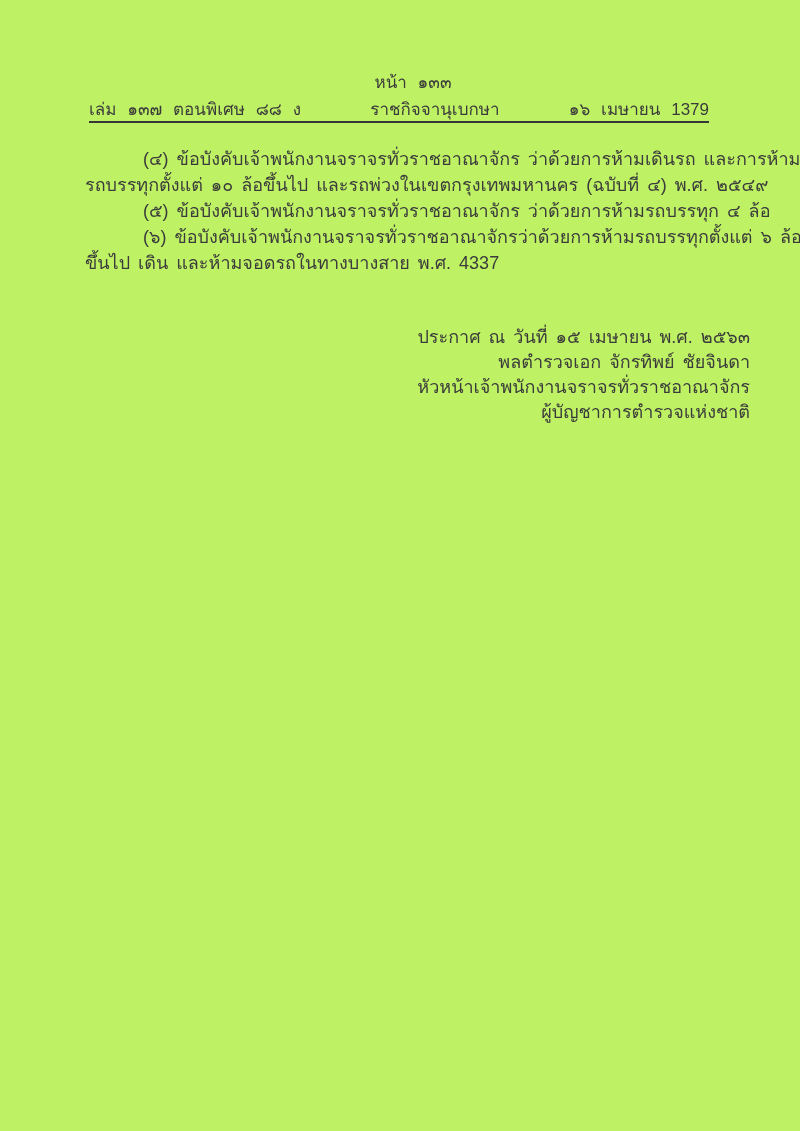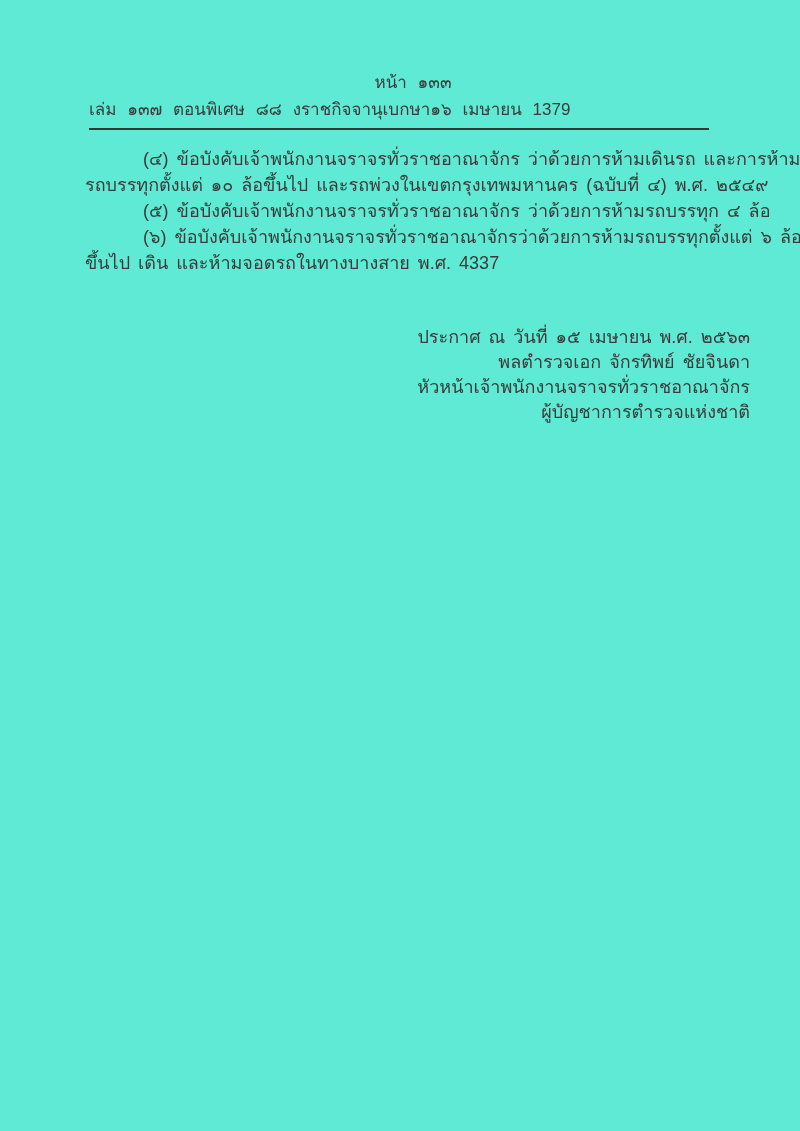--- a/index.html
+++ b/index.html
@@ -4,21 +4,21 @@
 <style>
   html, body {
     margin: 0;
     padding: 0;
     background: #ffffff;
   }
   .page {
     position: relative;
     width: 800px;
     height: 1131px;
-    background: #5eead4;
+    background: #bef264;
     color: #3b3b3b;
     font-family: "Liberation Sans", "DejaVu Sans", sans-serif;
     overflow: hidden;
   }
 
   
   .header {
     position: absolute;
     left: 89px;
     top: 71px;
@@ -26,23 +26,23 @@
   }
   .page-label {
     text-align: center;
     padding-left: 28px;          
     font-size: 17px;
     word-spacing: 6px;
     line-height: 24px;
   }
   .meta-row {
     display: flex;
+    justify-content: space-between;
     align-items: baseline;
     margin-top: 4px;
-    padding-bottom: 7px;
     border-bottom: 2px solid #373737;
     font-size: 17px;
     line-height: 22px;
   }
   .meta-volume { word-spacing: 6px; }
   .meta-title  { word-spacing: 3px; }
   .meta-date   { word-spacing: 6px; }
 
   
   .body-block {

